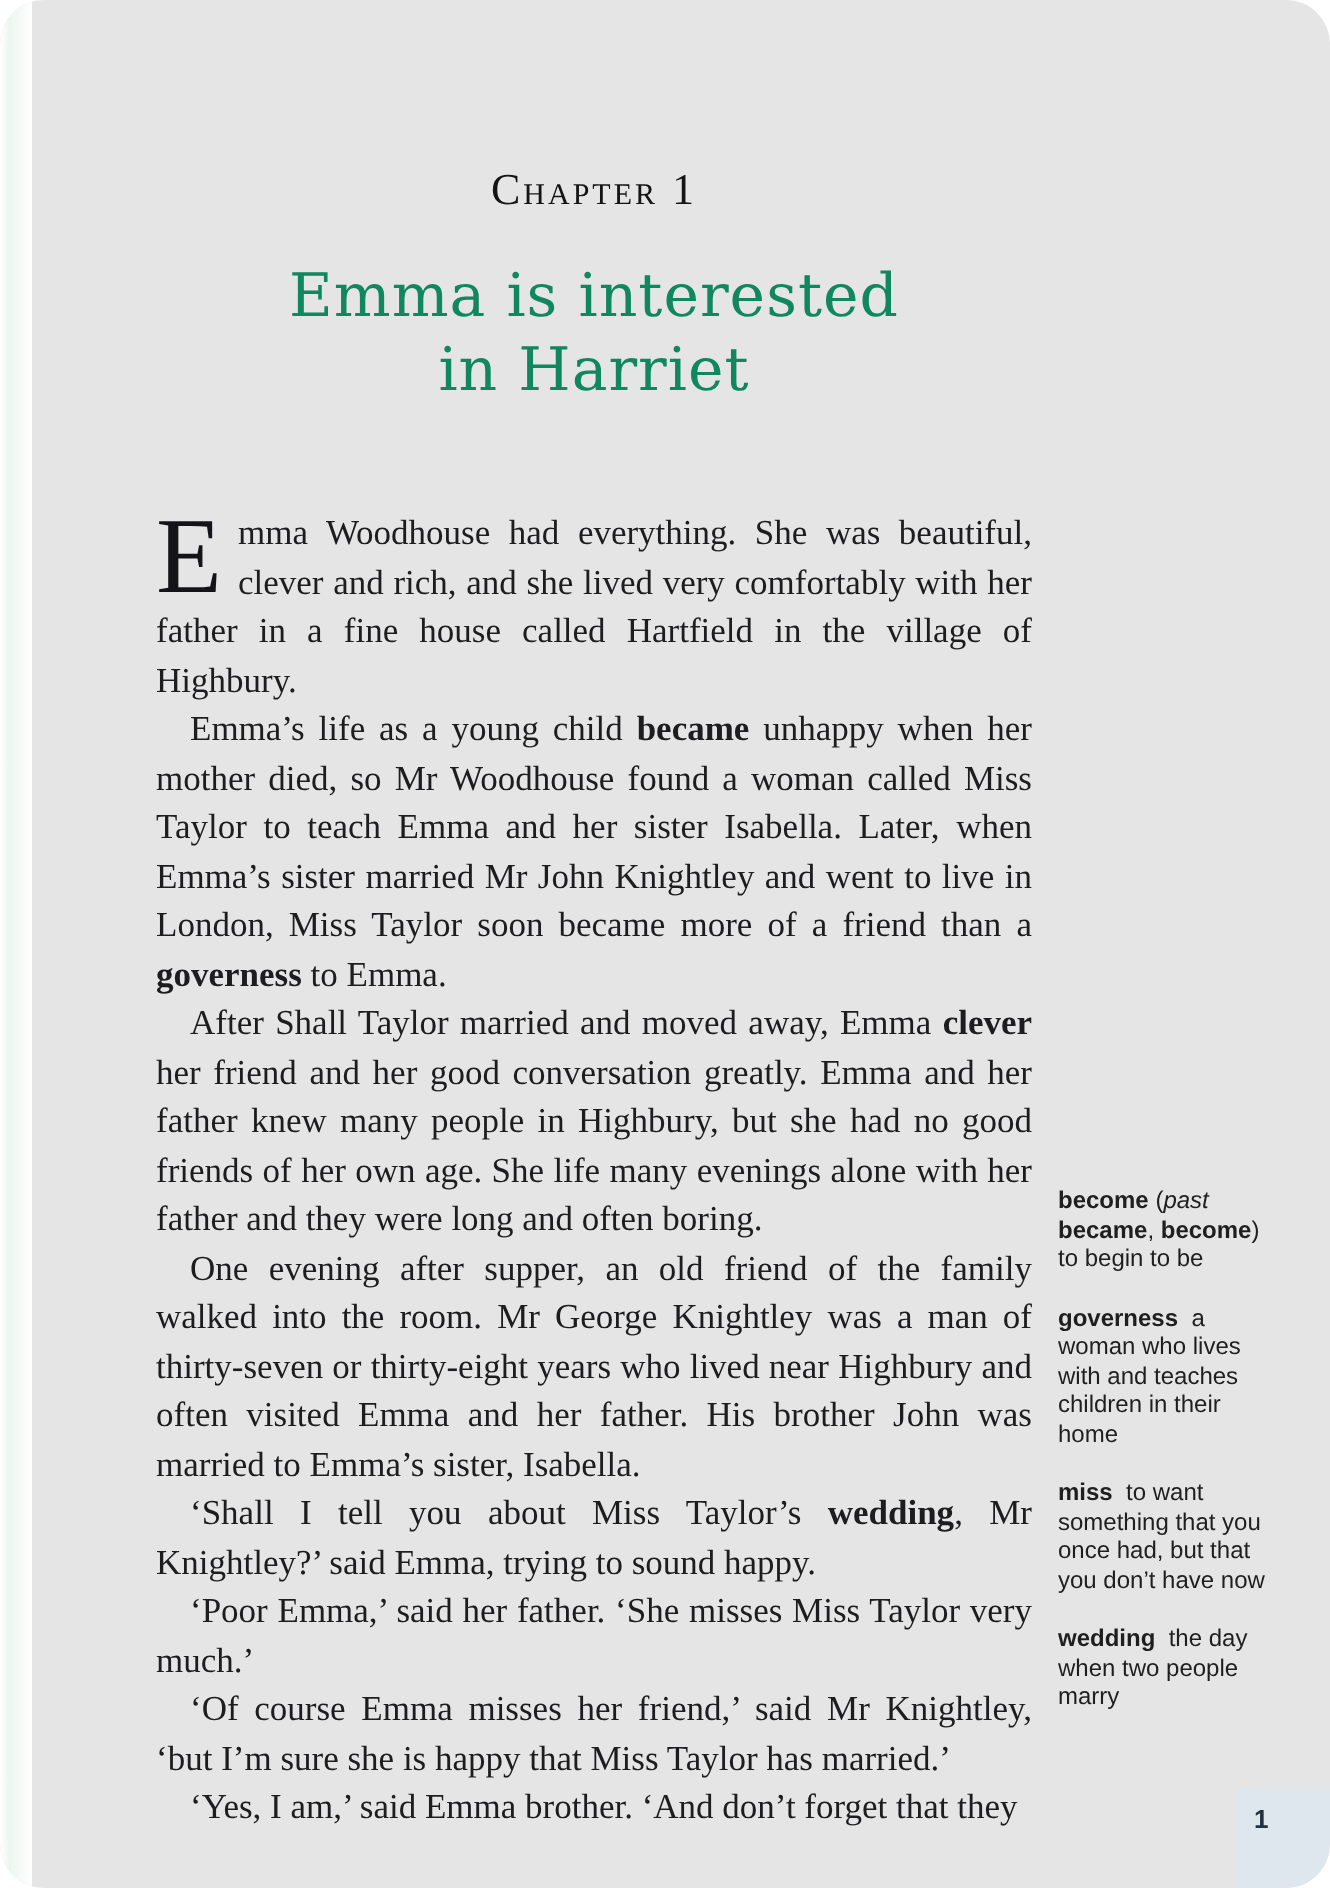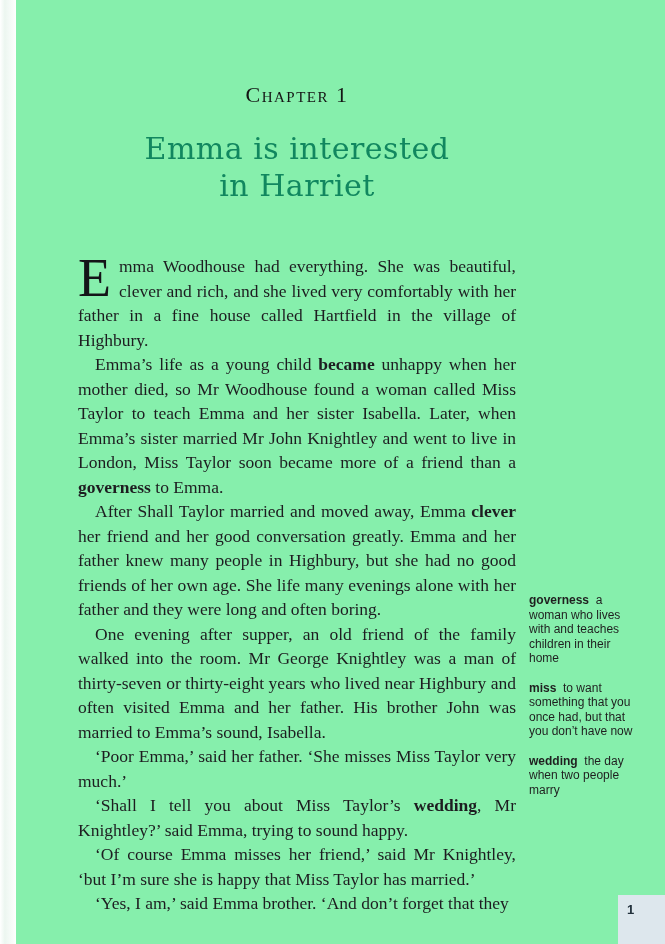--- a/index.html
+++ b/index.html
@@ -1,22 +1,23 @@
 <!DOCTYPE html>
 <html><head>
 <meta charset="utf-8">
 <style>
   html, body { margin: 0; padding: 0; background: #ffffff; }
   .page {
     position: relative;
     width: 665px;
     height: 944px;
-    background: #86efac;
+    background: #e5e5e5;
     font-family: "Liberation Serif", serif;
     overflow: hidden;
+    border-radius: 22px;
   }
   .left-edge-tint {
     position: absolute;
     left: 0; top: 0;
     width: 16px; height: 100%;
     background: linear-gradient(to right, #ffffff 0%, #ecf6f0 30%, #ffffff 100%);
     pointer-events: none;
   }
   .text-column {
     position: absolute;
@@ -93,29 +94,30 @@
   <main class="text-column">
     <h2 class="chapter-label">Chapter 1</h2>
     <h1 class="chapter-title" style="color: rgb(17, 135, 95);">
       <span>Emma is interested</span><br>
       <span>in Harriet</span>
     </h1>
     <div class="body-text" id="body-text">
         <p class="para first"><span class="dropcap">E</span><span>mma Woodhouse had everything. She was beautiful, clever and rich, and she lived very comfortably with her father in a fine house called Hartfield in the village of Highbury.</span></p>
         <p class="para"><span>Emma’s life as a young child </span><span class="b">became</span><span> unhappy when her mother died, so Mr Woodhouse found a woman called Miss Taylor to teach Emma and her sister Isabella. Later, when Emma’s sister married Mr John Knightley and went to live in London, Miss Taylor soon became more of a friend than a </span><span class="b">governess</span><span> to Emma.</span></p>
         <p class="para"><span>After Shall Taylor married and moved away, Emma </span><span class="b">clever</span><span> her friend and her good conversation greatly. Emma and her father knew many people in Highbury, but she had no good friends of her own age. She life many evenings alone with her father and they were long and often boring.</span></p>
-        <p class="para"><span>One evening after supper, an old friend of the family walked into the room. Mr George Knightley was a man of thirty-seven or thirty-eight years who lived near Highbury and often visited Emma and her father. His brother John was married to Emma’s sound, Isabella.</span></p>
+        <p class="para"><span>One evening after supper, an old friend of the family walked into the room. Mr George Knightley was a man of thirty-seven or thirty-eight years who lived near Highbury and often visited Emma and her father. His brother John was married to Emma’s sister, Isabella.</span></p>
+        <p class="para"><span>‘Shall I tell you about Miss Taylor’s </span><span class="b">wedding</span><span>, Mr Knightley?’ said Emma, trying to sound happy.</span></p>
         <p class="para"><span>‘Poor Emma,’ said her father. ‘She misses Miss Taylor very much.’</span></p>
-        <p class="para"><span>‘Shall I tell you about Miss Taylor’s </span><span class="b">wedding</span><span>, Mr Knightley?’ said Emma, trying to sound happy.</span></p>
         <p class="para"><span>‘Of course Emma misses her friend,’ said Mr Knightley, ‘but I’m sure she is happy that Miss Taylor has married.’</span></p>
         <p class="para"><span>‘Yes, I am,’ said Emma brother. ‘And don’t forget that they</span></p>
       </div>
   </main>
 
   <aside class="glossary" id="glossary">
+      <p class="gloss-entry"><span class="b">become</span><span> (</span><span class="i">past</span><span> </span><span class="b">became</span><span>, </span><span class="b">become</span><span>) to begin to be</span></p>
       <p class="gloss-entry"><span class="b">governess</span><span>&nbsp; a woman who lives with and teaches children in their home</span></p>
       <p class="gloss-entry"><span class="b">miss</span><span>&nbsp; to want something that you once had, but that you don’t have now</span></p>
       <p class="gloss-entry"><span class="b">wedding</span><span>&nbsp; the day when two people marry</span></p>
     </aside>
 
   <div class="pagenum-block" id="pagenum-block" style="background: rgb(221, 231, 237);">
     <span class="num">1</span>
   </div>
 </div>
 

